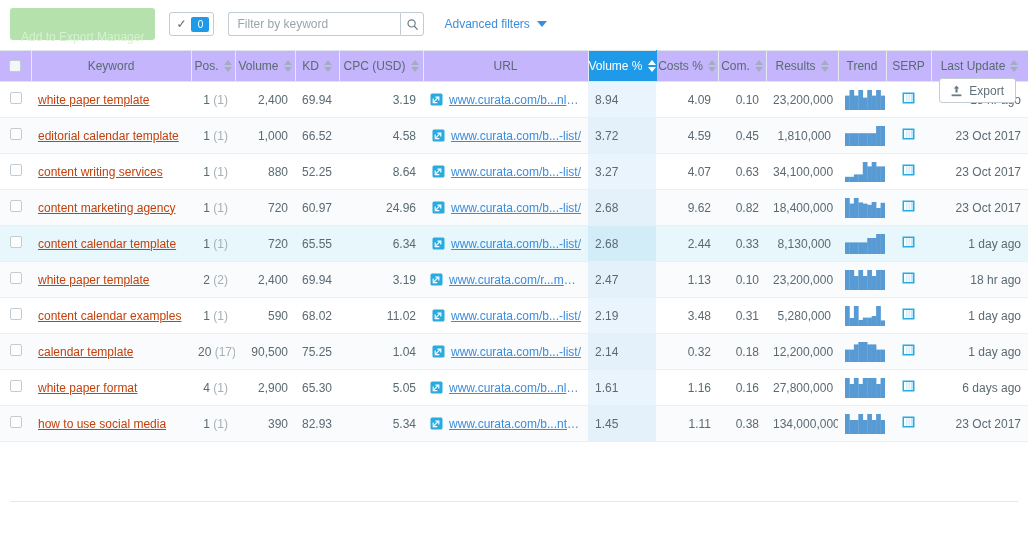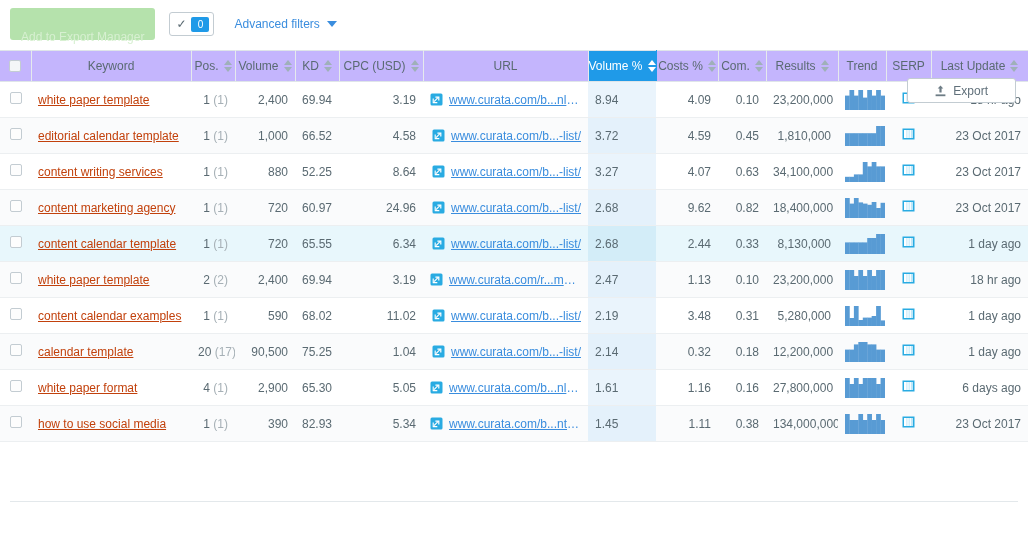--- a/index.html
+++ b/index.html
@@ -155,21 +155,21 @@
     width: 0; height: 0;
     border-left: 5px solid transparent;
     border-right: 5px solid transparent;
     border-top: 6px solid #3a8dde;
   }
   .btn-export {
     position: absolute;
     right: 12px;
     top: 68px;
     height: 25px;
-    padding: 0 27px;
+    padding: 0 11px;
     background: #fff;
     border: 1px solid #c3ccd2;
     border-radius: 3px;
     color: #60707a;
     font-size: 12px;
     display: flex;
     align-items: center;
     gap: 7px;
     cursor: pointer;
     box-sizing: border-box;
@@ -307,20 +307,29 @@
 
 
   <div class="toolbar">
     <button class="btn-export-manager">Add to Export Manager</button>
 
     <div class="check-counter">
       <span class="tick">✓</span>
       <span class="count-badge">0</span>
     </div>
 
+    <div class="filter-box">
+      <input type="text" placeholder="Filter by keyword" style="">
+      <div class="search-btn">
+        <svg width="13" height="13" viewBox="0 0 13 13">
+          <circle cx="5.6" cy="5.4" r="3.6" fill="none" stroke="#6d7c85" stroke-width="1.2"></circle>
+          <line x1="8.4" y1="8.3" x2="11.3" y2="11.4" stroke="#6d7c85" stroke-width="1.3" stroke-linecap="round"></line>
+        </svg>
+      </div>
+    </div>
 
     <div class="adv-filters">
       <span>Advanced filters</span>
       <span class="chev"></span>
     </div>
   </div>
 
   <div class="btn-export">
     <svg width="11" height="12" viewBox="0 0 11 12">
       <path d="M5.5 0.6 L8.3 3.6 L6.6 3.6 L6.6 7.4 L4.4 7.4 L4.4 3.6 L2.7 3.6 Z" fill="#6d7c85"></path>

